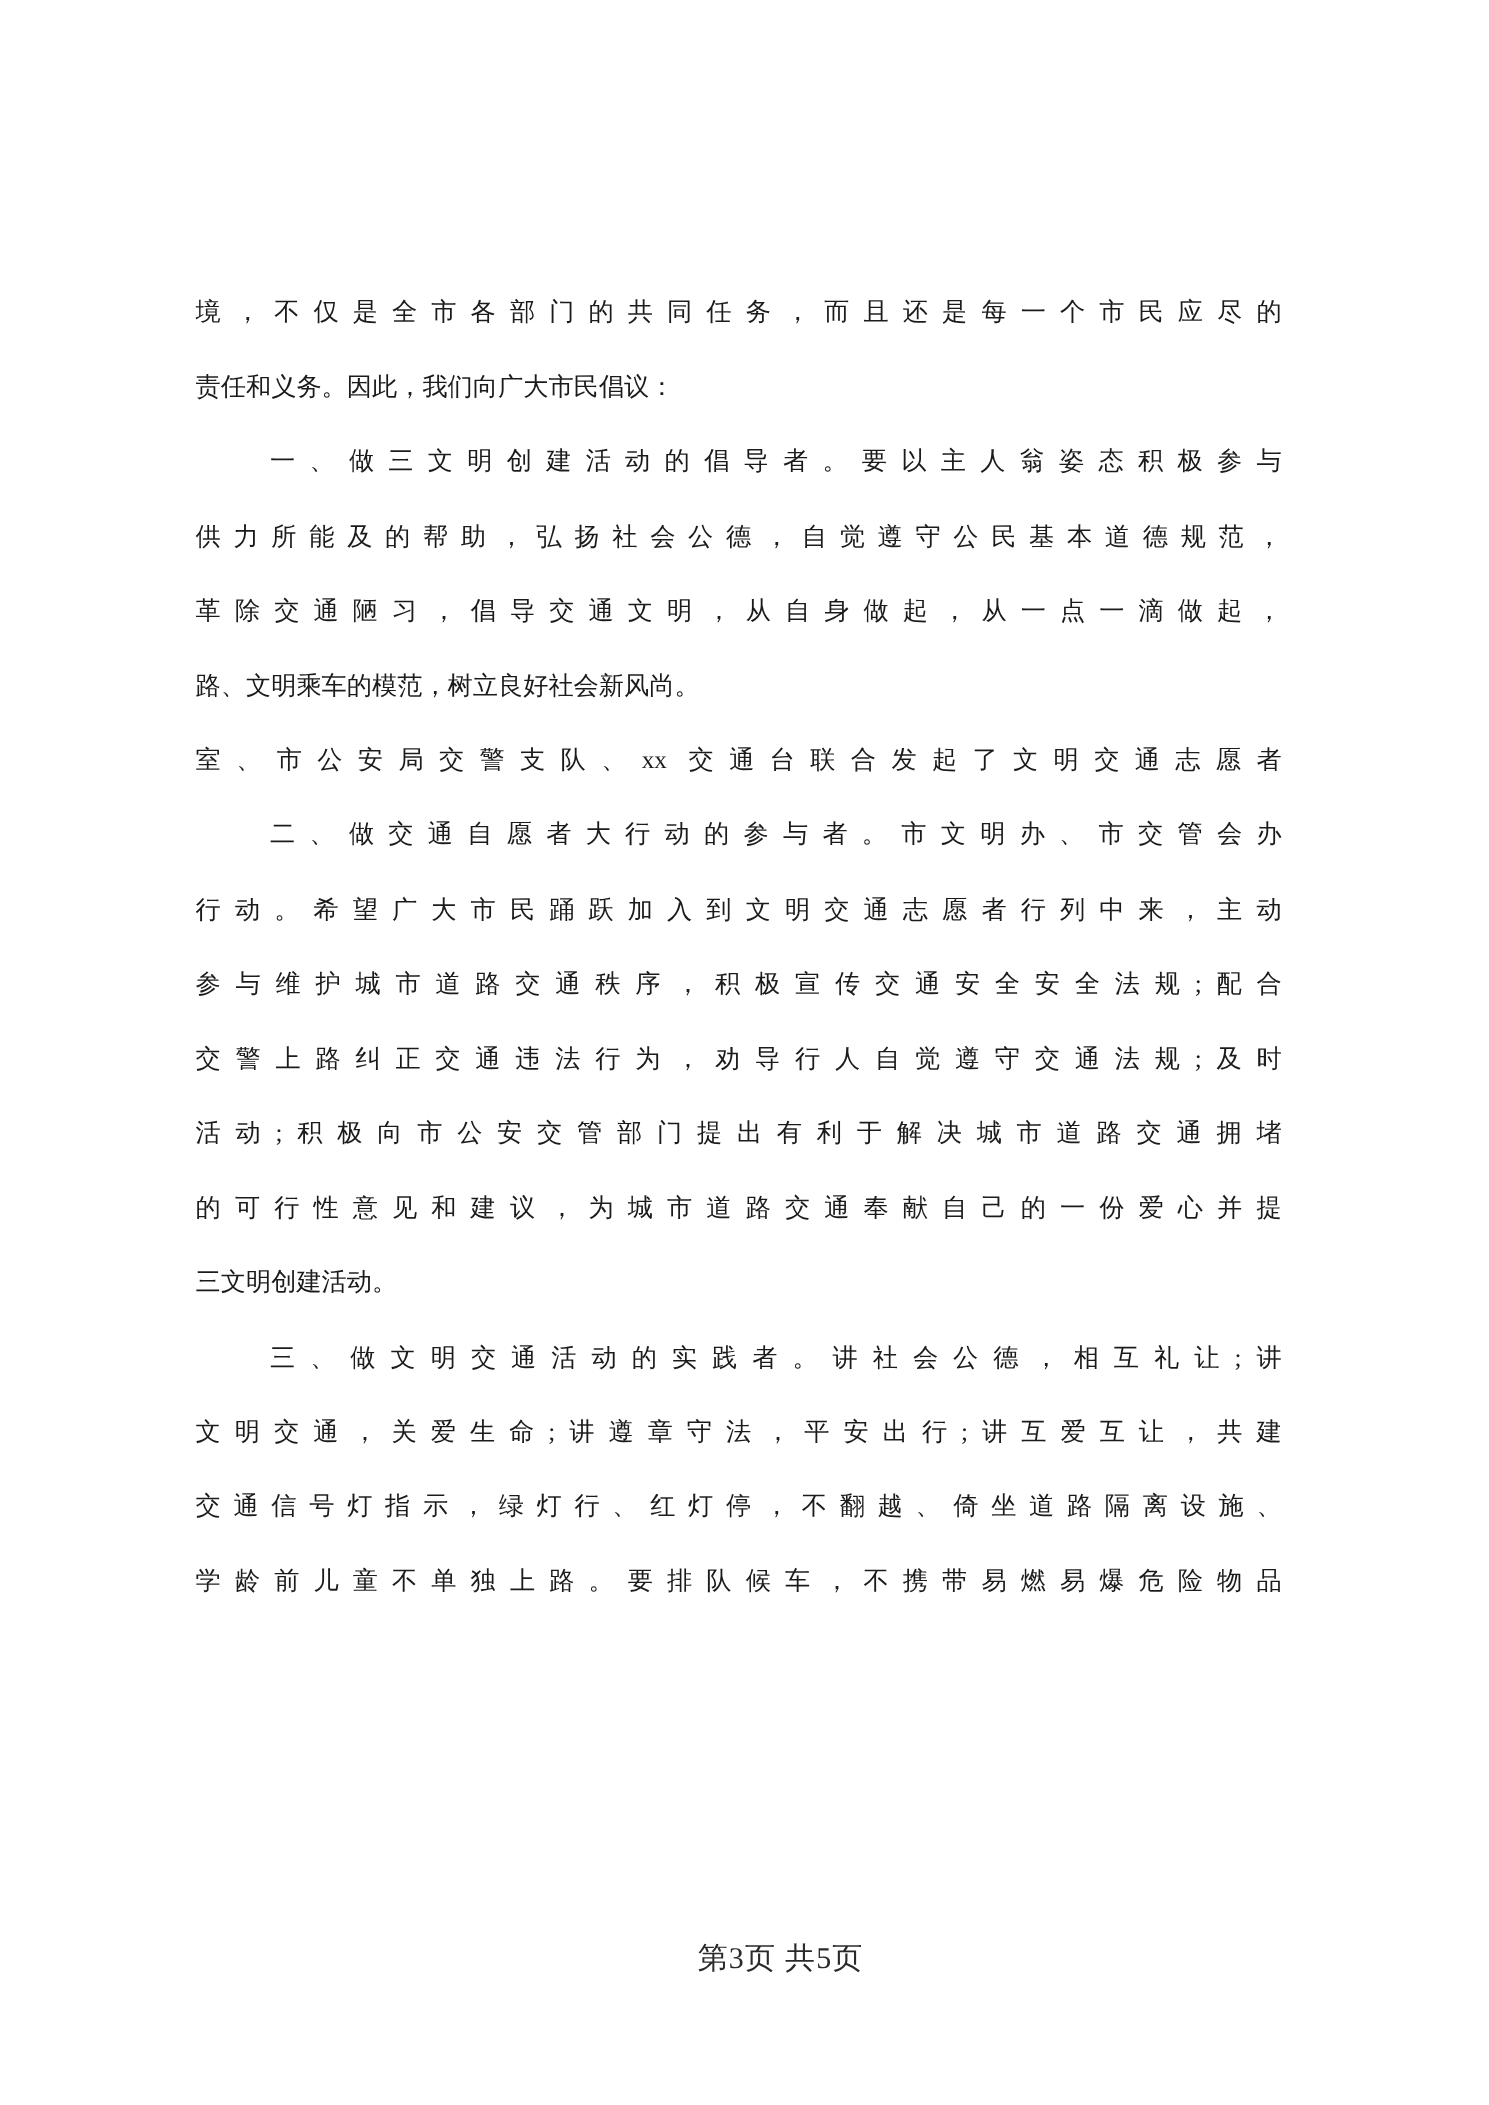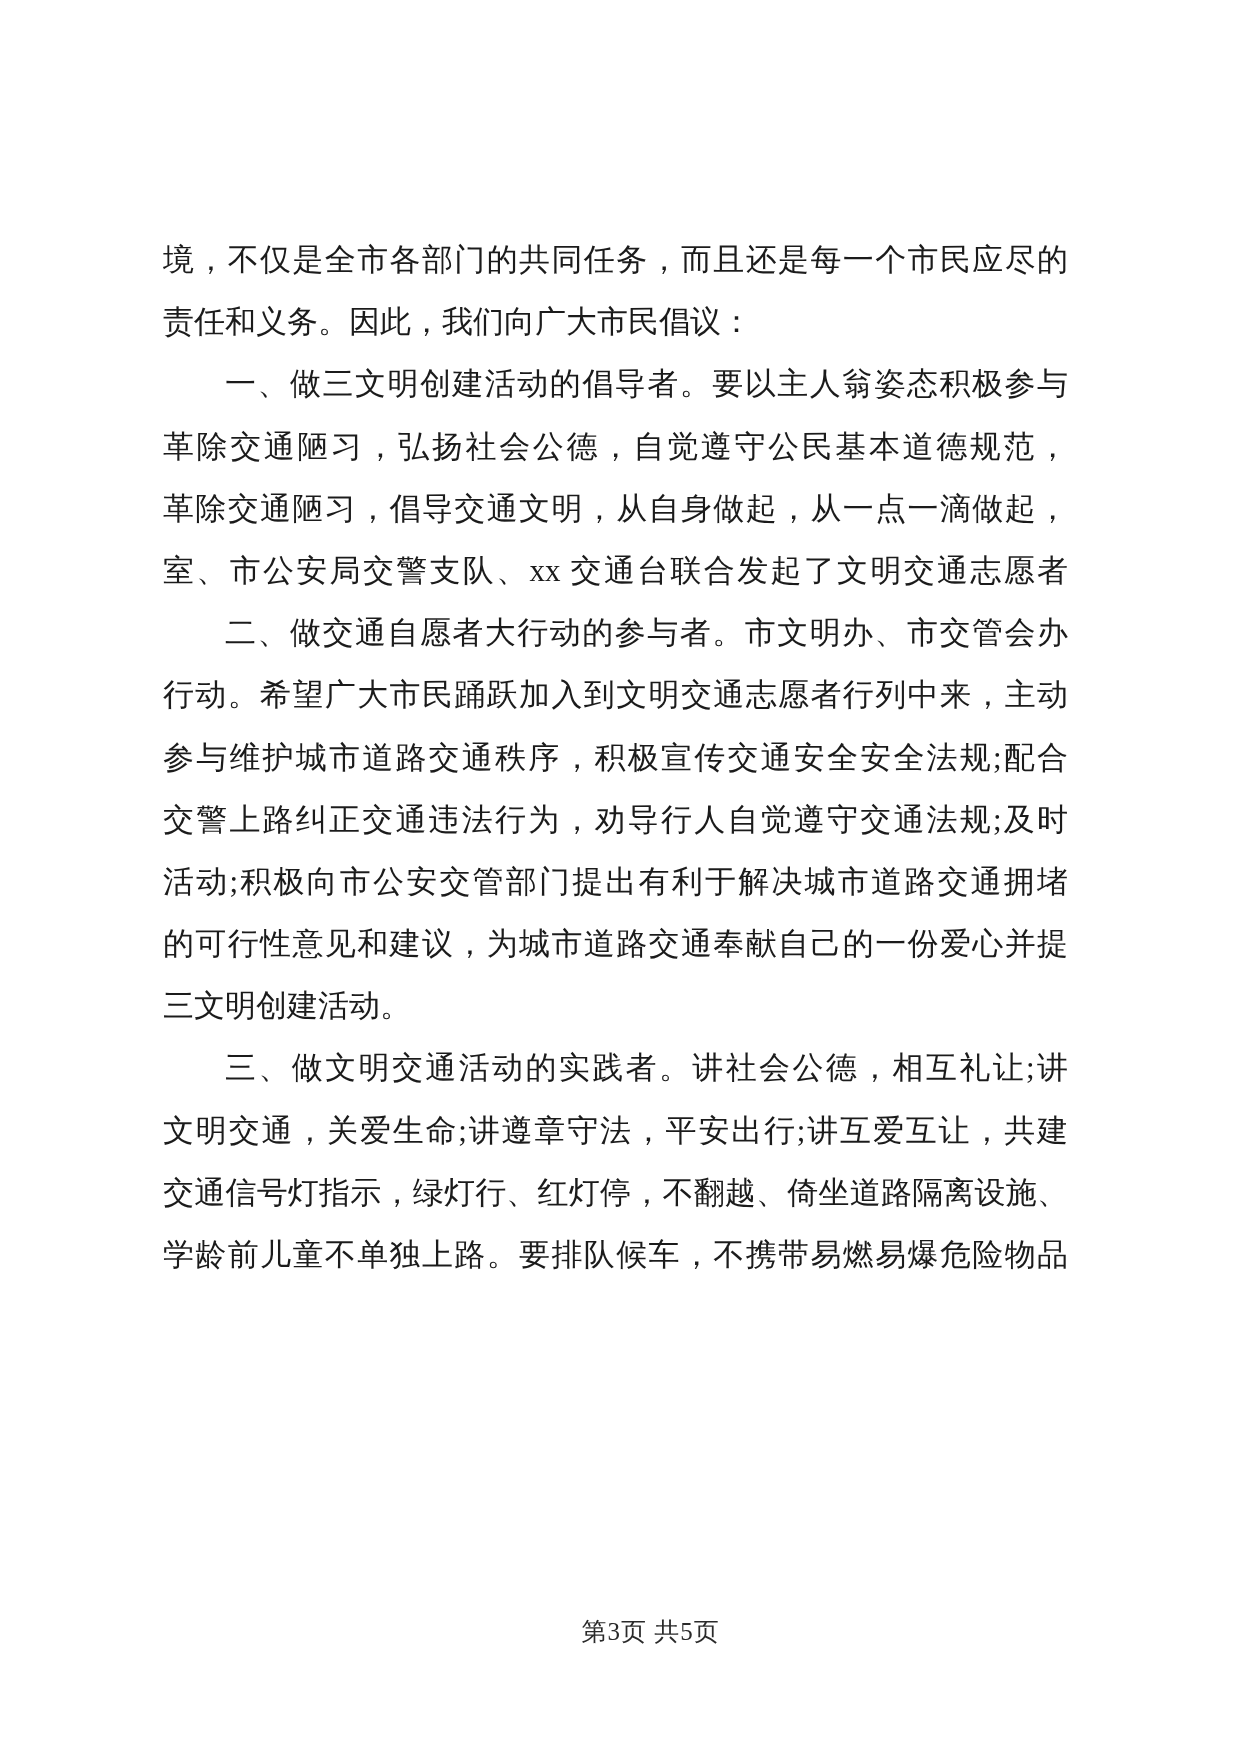--- a/index.html
+++ b/index.html
@@ -19,21 +19,21 @@
     position: absolute;
     left: 163px;
     top: 229px;
     width: 905px;
   }
   .doc-line {
     box-sizing: border-box;
     width: 905px;
     height: 62.2px;
     line-height: 62.2px;
-    font-size: 31px;
+    font-size: 21px;
     color: #1b1b1b;
     white-space: normal;
     overflow: hidden;
     text-align: justify;
     text-align-last: justify;
     font-weight: 400;
   }
   .doc-line.nojust {
     text-align: right;
     text-align-last: left;
@@ -54,22 +54,23 @@
   }
 </style>
 </head>
 <body>
 
 <div class="page">
   <div class="doc-body">
       <div class="doc-line">境，不仅是全市各部门的共同任务，而且还是每一个市民应尽的</div>
       <div class="doc-line nojust">责任和义务。因此，我们向广大市民倡议：</div>
       <div class="doc-line indent">一、做三文明创建活动的倡导者。要以主人翁姿态积极参与</div>
-      <div class="doc-line">革除交通陋习，弘扬社会公德，自觉遵守公民基本道德规范，</div>
+      <div class="doc-line">供力所能及的帮助，弘扬社会公德，自觉遵守公民基本道德规范，</div>
       <div class="doc-line">革除交通陋习，倡导交通文明，从自身做起，从一点一滴做起，</div>
+      <div class="doc-line nojust">路、文明乘车的模范，树立良好社会新风尚。</div>
       <div class="doc-line">室、市公安局交警支队、xx 交通台联合发起了文明交通志愿者</div>
       <div class="doc-line indent">二、做交通自愿者大行动的参与者。市文明办、市交管会办</div>
       <div class="doc-line">行动。希望广大市民踊跃加入到文明交通志愿者行列中来，主动</div>
       <div class="doc-line">参与维护城市道路交通秩序，积极宣传交通安全安全法规;配合</div>
       <div class="doc-line">交警上路纠正交通违法行为，劝导行人自觉遵守交通法规;及时</div>
       <div class="doc-line">活动;积极向市公安交管部门提出有利于解决城市道路交通拥堵</div>
       <div class="doc-line">的可行性意见和建议，为城市道路交通奉献自己的一份爱心并提</div>
       <div class="doc-line nojust">三文明创建活动。</div>
       <div class="doc-line indent">三、做文明交通活动的实践者。讲社会公德，相互礼让;讲</div>
       <div class="doc-line">文明交通，关爱生命;讲遵章守法，平安出行;讲互爱互让，共建</div>

